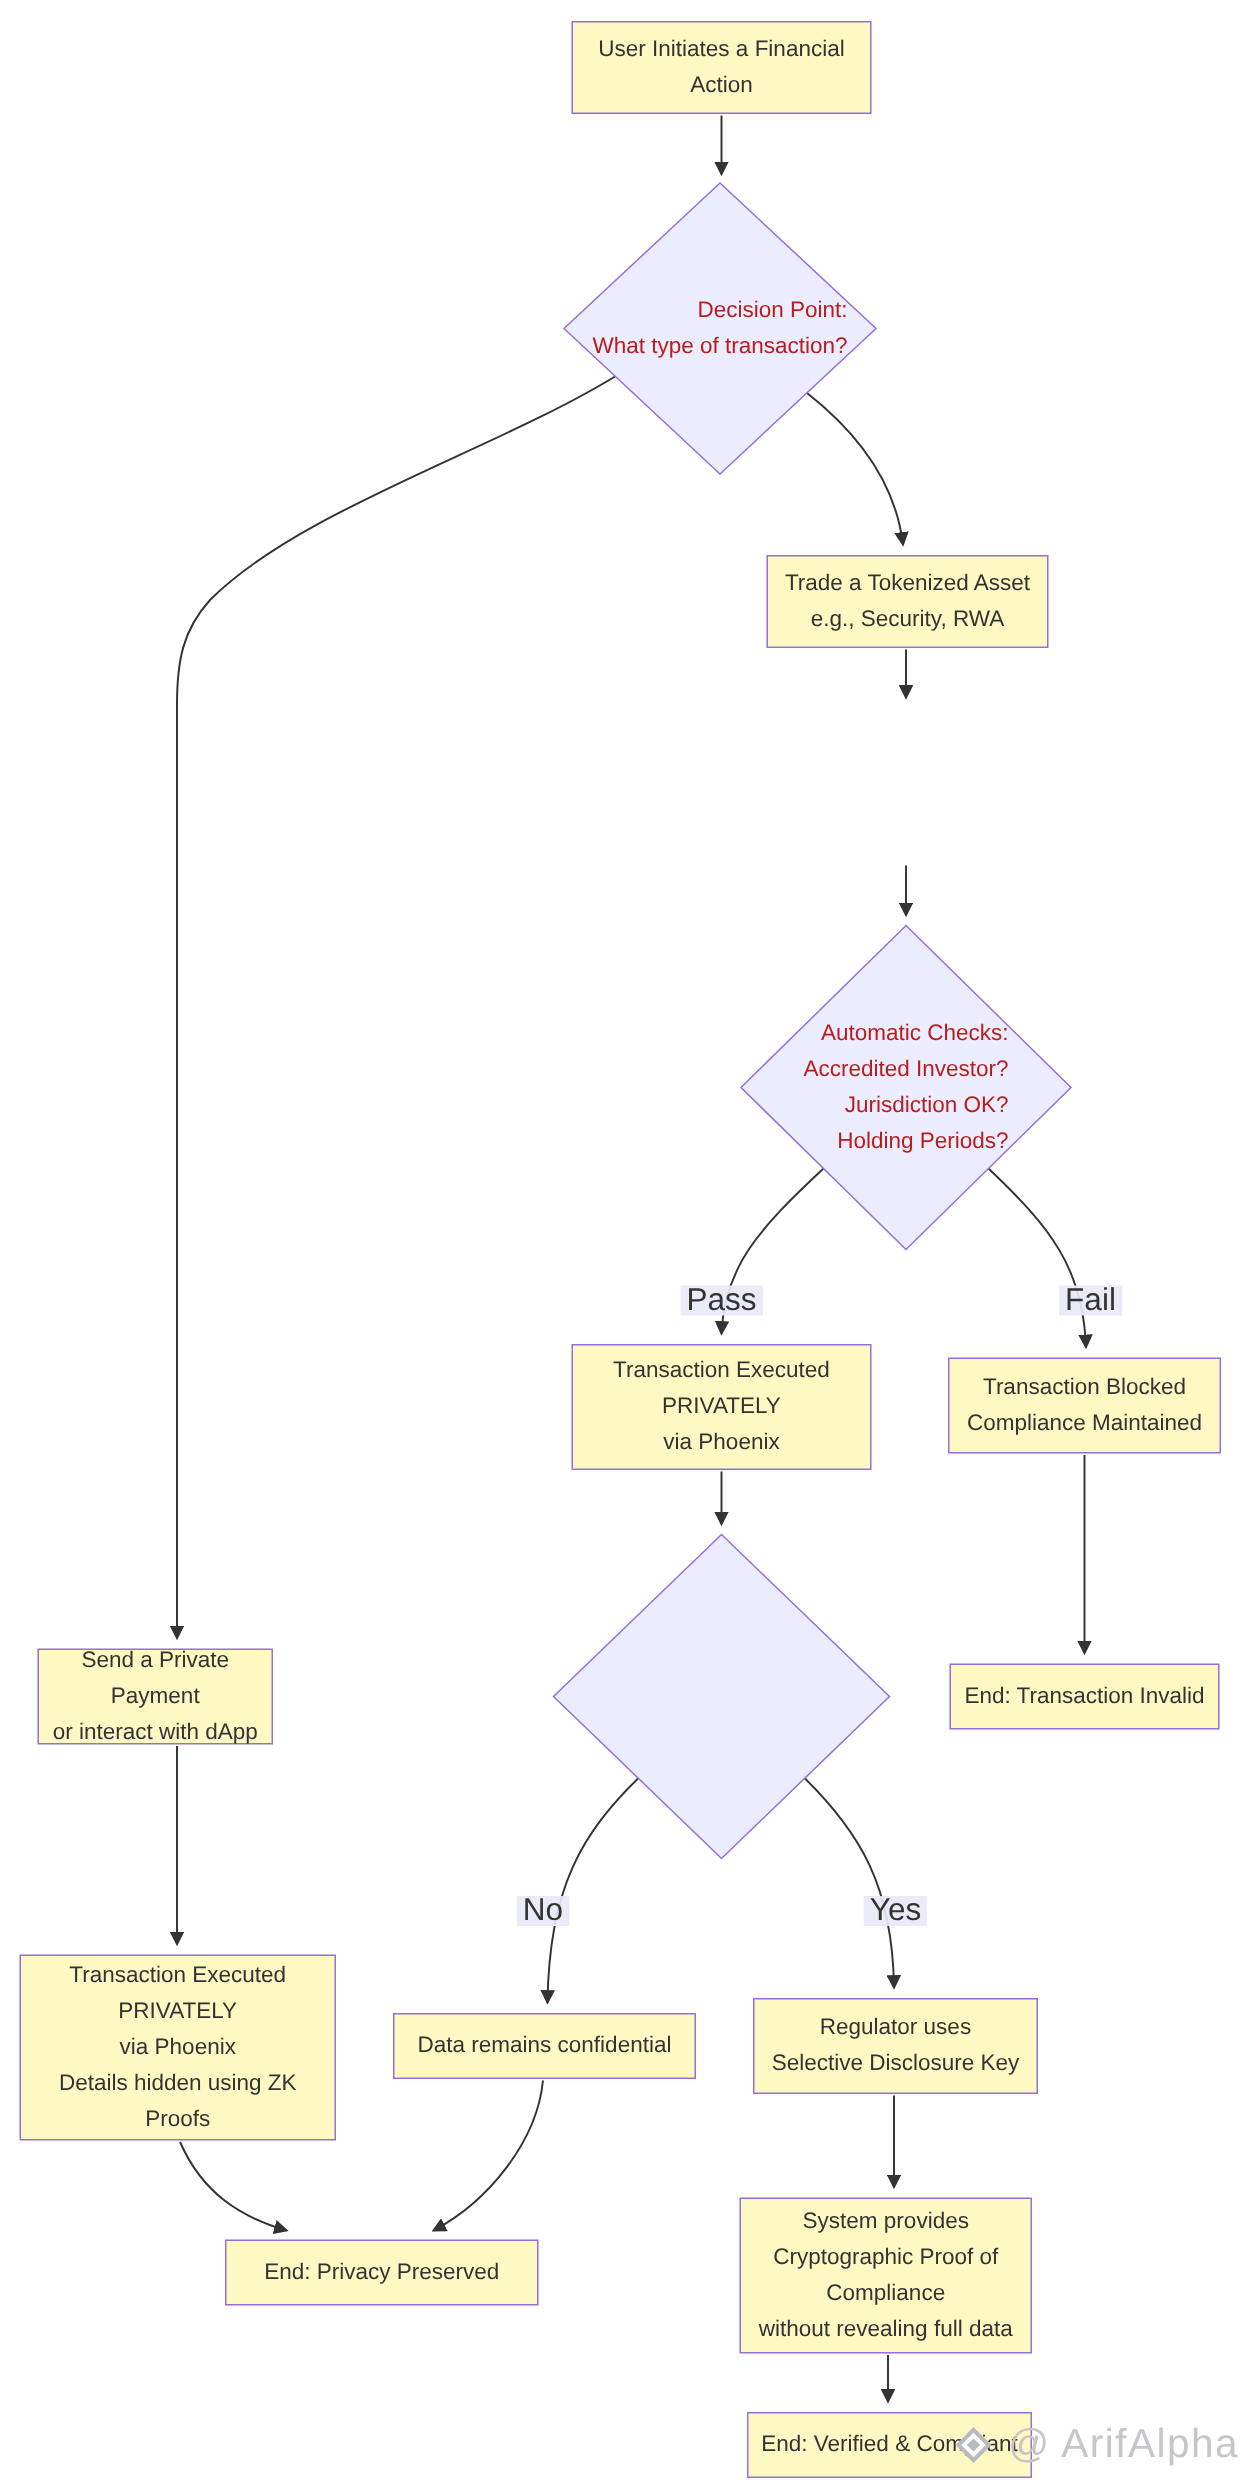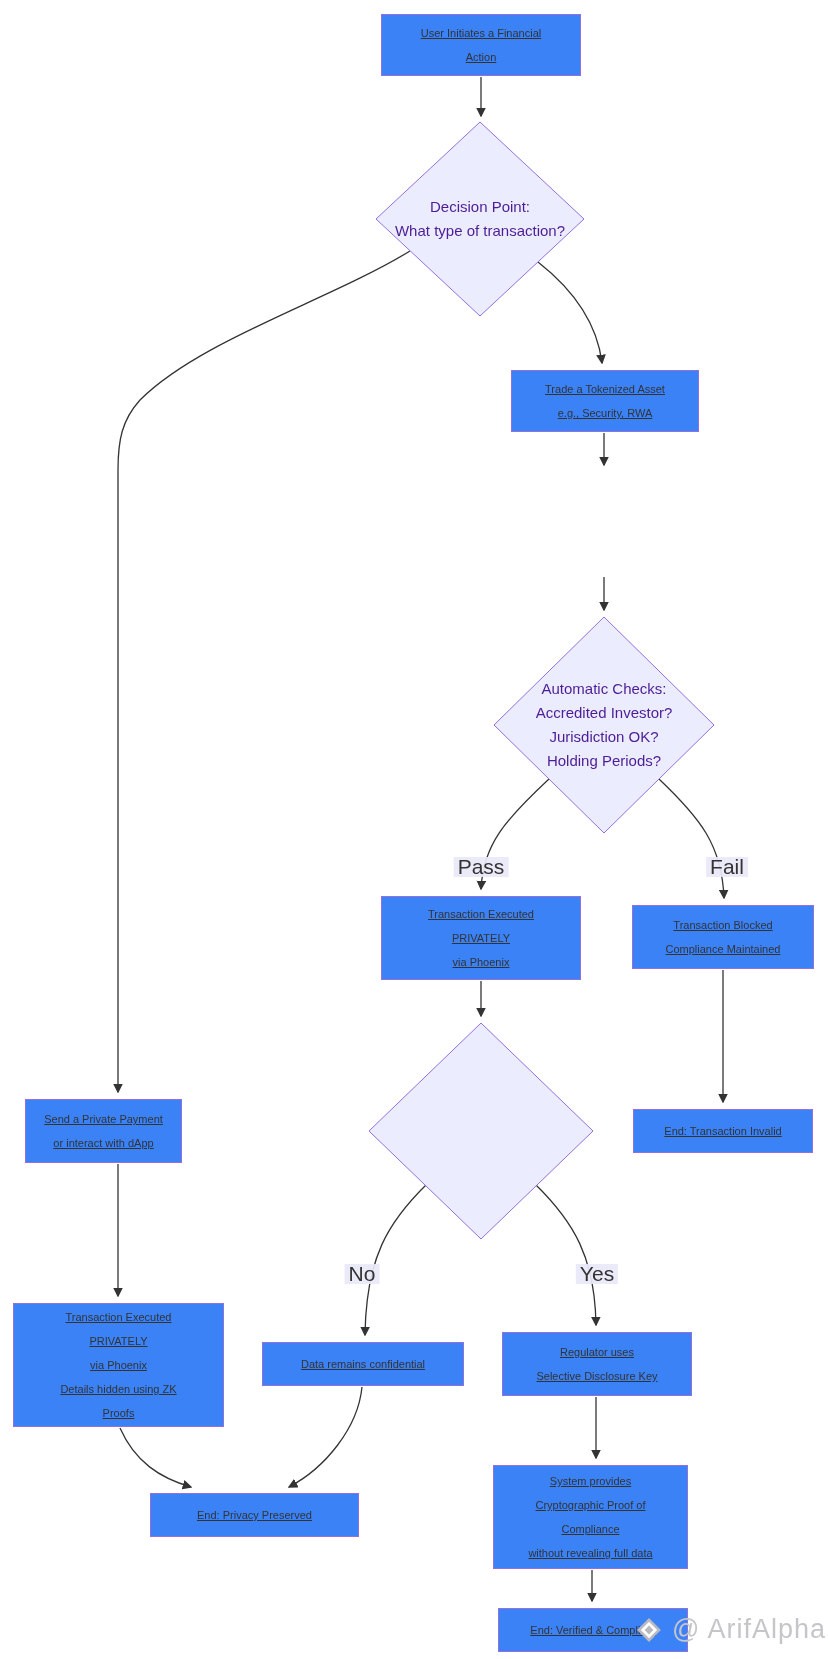--- a/index.html
+++ b/index.html
@@ -2,27 +2,27 @@
 <html><head>
 <meta charset="utf-8">
 <style>
   html,body{margin:0;padding:0;background:#ffffff;}
   #canvas{
     position:relative;width:828px;height:1659px;overflow:hidden;background:#ffffff;
     font-family:"Liberation Sans","DejaVu Sans",sans-serif;color:#333333;
   }
   #edges{position:absolute;left:0;top:0;width:828px;height:1659px;}
   .node{
-    position:absolute;background:#3b82f6;border:1px solid #9370DB;box-sizing:border-box;
+    position:absolute;background:#fef9c3;border:1px solid #9370DB;box-sizing:border-box;
     display:flex;align-items:center;justify-content:center;text-align:center;
-    white-space:pre-line;font-size:11px;line-height:24px;color:#333333;text-decoration:underline;
+    white-space:pre-line;font-size:15px;line-height:24px;color:#333333;
   }
   .diamond-text{
-    position:absolute;display:flex;align-items:center;justify-content:center;text-align:center;
-    white-space:pre-line;font-size:15px;line-height:24px;color:#4c1d95;pointer-events:none;
+    position:absolute;display:flex;align-items:center;justify-content:center;text-align:right;
+    white-space:pre-line;font-size:15px;line-height:24px;color:#b91c1c;pointer-events:none;
   }
   .edge-label{
     position:absolute;transform:translate(-50%,-50%);background:rgba(232,232,248,0.92);
     padding:1px 4px;font-size:21px;line-height:18px;color:#333333;
   }
   .watermark{
     position:absolute;right:2px;top:1614px;display:flex;gap:7px;
     color:#c6c6ca;font-size:27px;font-weight:400;letter-spacing:1px;z-index:5;
   }
   .wm-text{white-space:nowrap;}

